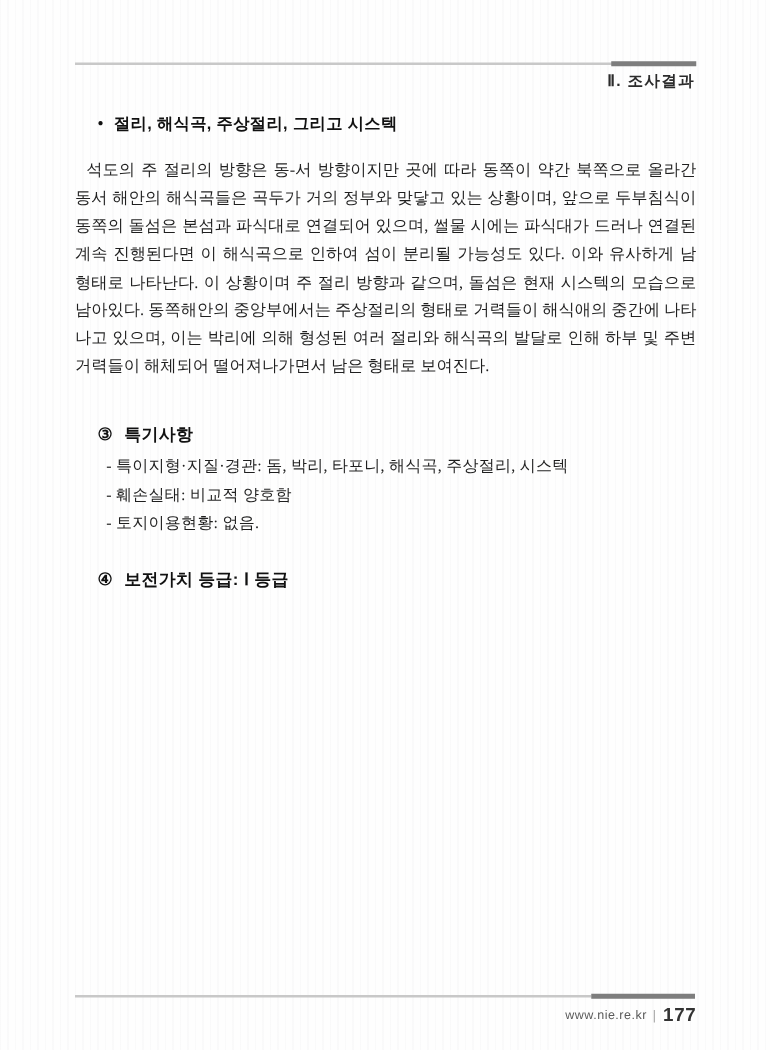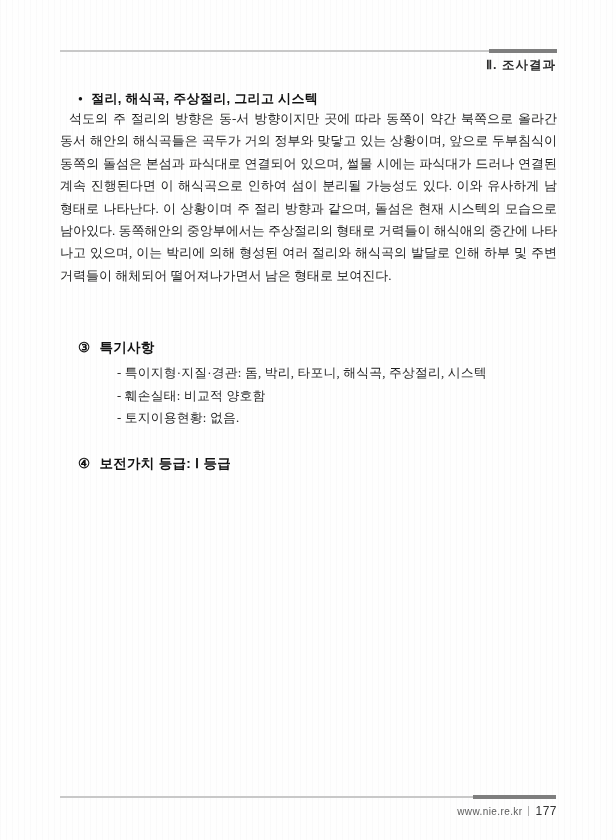--- a/index.html
+++ b/index.html
@@ -44,51 +44,51 @@
   }
   .bullet-heading .dot { font-size:8px; line-height:1; color:#111; }
 
   .para { position:absolute; top:108px; left:0; width:497px; }
   .pline {
     height:22.4px; line-height:22.4px;
     font-size:13px; color:#1f1f1f;
     text-align:justify; text-align-last:justify;
     white-space:nowrap;
   }
-  .pline.first { padding-left:9px; }
+  .pline.first { padding-left:9px;margin-top:17px; }
   .pline.last  { text-align-last:left; white-space:normal; }
 
   .sec-heading {
     position:absolute; left:18px;
     display:flex; align-items:baseline; gap:9px;
     font-family:"Liberation Sans", sans-serif;
     font-size:13.5px; font-weight:bold; letter-spacing:0.3px;
     color:#111;
   }
   .sec3 { top:339px; }
   .sec4 { top:455px; }
 
-  .notes { position:absolute; top:362px; left:25px; width:472px;margin-left:32px; }
+  .notes { position:absolute; top:362px; left:25px; width:472px; }
   .note-item {
     height:22.6px; line-height:22.6px;
     font-size:12.8px; color:#1f1f1f;
     letter-spacing:0.2px;
   }
 
   
   .ftr-rule      { position:absolute; top:796px; left:60px;  width:413px; height:2px; background:#c8c8c8; }
   .ftr-rule-dark { position:absolute; top:795px; left:473px; width:83px;  height:4px; background:#7e7e7e; }
   .ftr-meta {
     position:absolute; top:804px; right:59px;
     display:flex; align-items:center;
     font-family:"Liberation Sans", sans-serif;
   }
   .ftr-url { font-size:10px; color:#5a5a5a; letter-spacing:0.4px; }
   .ftr-sep { width:1px; height:10px; background:#b0b0b0; margin:0 6px; }
-  .ftr-page { font-size:12px; color:#333; letter-spacing:0.5px; font-weight:normal;text-align:right; }
+  .ftr-page { font-size:15px; color:#333; letter-spacing:0.5px; font-weight:bold;text-align:right; }
 </style>
 </head>
 <body>
 
 <div class="sheet">
 
   <div class="hdr-title">Ⅱ. 조사결과</div>
   <div class="hdr-rule"></div>
   <div class="hdr-rule-dark"></div>
 

